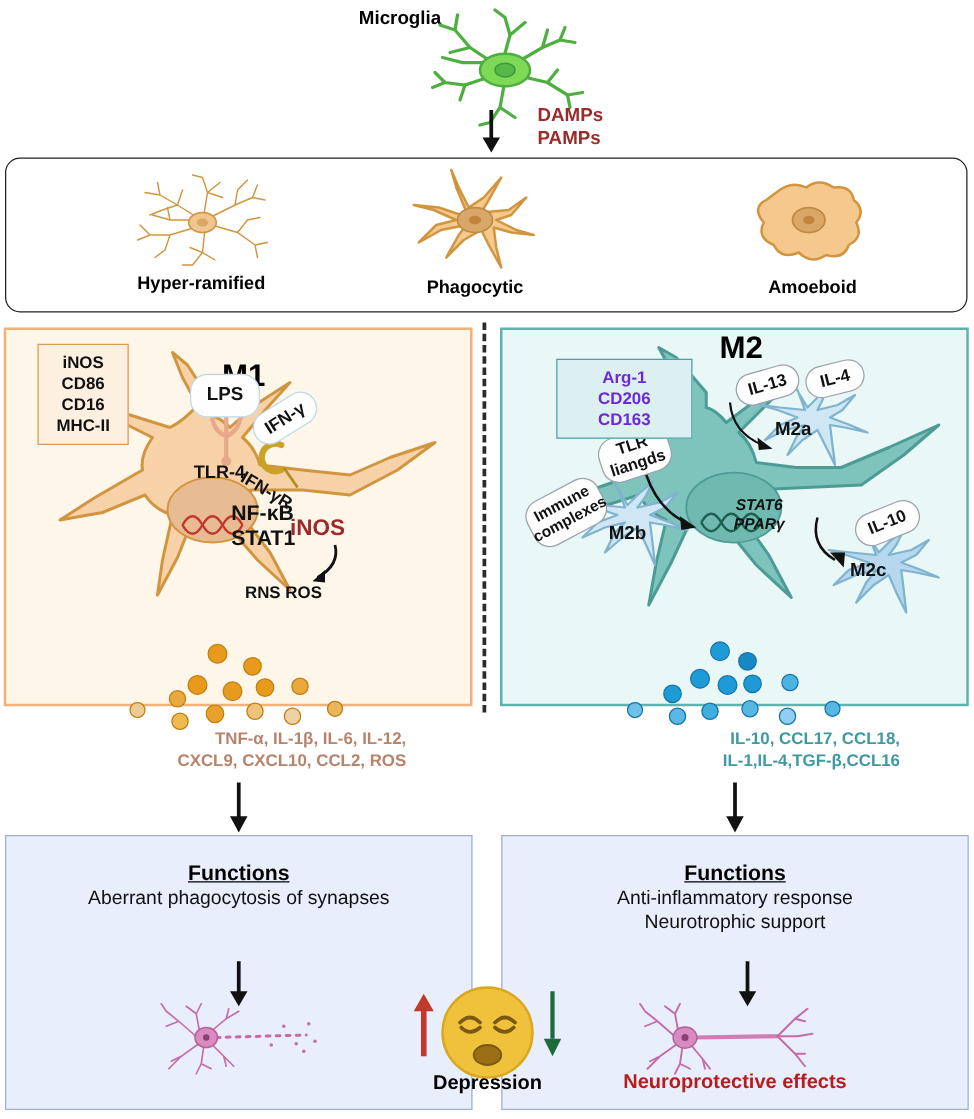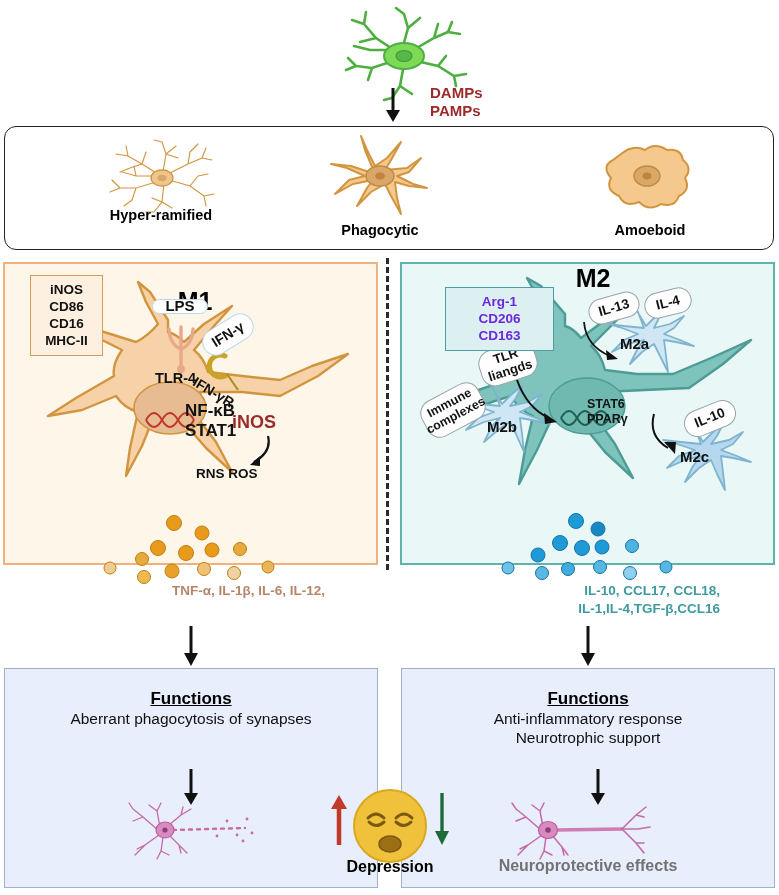--- a/index.html
+++ b/index.html
@@ -56,38 +56,38 @@
 
   
   .bubble{
     position:absolute;box-sizing:border-box;background:#fefefe;
     border-radius:14px;display:flex;align-items:center;justify-content:center;
     font-weight:bold;color:#111;text-align:center;line-height:1.1;
   }
   .bubble.blue{border:1.6px solid #bcd9ea;}
   .bubble.grey{border:1.5px solid #9aa3ab;}
 
-  #bub-lps{left:152px;top:299px;width:56px;height:15px;font-size:15px;}
+  #bub-lps{left:152px;top:299px;width:56px;height:35px;font-size:15px;}
   #bub-ifng{left:200px;top:321px;width:56px;height:27px;font-size:14px;transform:rotate(-32deg);}
   #bub-il13{left:588px;top:295px;width:52px;height:26px;font-size:13.5px;transform:rotate(-16deg);}
   #bub-il4{left:644px;top:290px;width:48px;height:26px;font-size:13.5px;transform:rotate(-14deg);}
   #bub-il10{left:683px;top:405px;width:54px;height:27px;font-size:13.5px;transform:rotate(-22deg);}
   #bub-tlr{left:479px;top:345px;width:58px;height:37px;font-size:13px;transform:rotate(-18deg);flex-direction:column;}
   #bub-immune{left:421px;top:390px;width:64px;height:40px;font-size:12.5px;transform:rotate(-28deg);flex-direction:column;}
 
   .inline-label{position:absolute;font-weight:bold;color:#111;}
   #lbl-tlr4{left:155px;top:370px;font-size:14.5px;}
   #lbl-ifngr{left:191px;top:384px;font-size:14px;transform:rotate(31deg);}
   #lbl-nfkb{left:185px;top:401px;font-size:17px;line-height:1.2;}
   #lbl-inos{left:232px;top:412px;font-size:18px;font-weight:bold;color:#9d2a2a;}
   #lbl-rnsros{left:196px;top:466px;font-size:13.5px;}
   #lbl-m2a{left:620px;top:335px;font-size:15px;}
   #lbl-m2b{left:487px;top:418px;font-size:15px;}
   #lbl-m2c{left:680px;top:448px;font-size:15px;}
-  #lbl-stat6{left:587px;top:397px;font-size:12.5px;line-height:1.2;text-align:left;}
+  #lbl-stat6{left:587px;top:397px;font-size:12.5px;line-height:1.2;text-align:center;font-style:italic;}
 
   
   .cytokines{
     position:absolute;font-size:13.5px;font-weight:bold;line-height:1.3;text-align:right;
   }
   #m1-cytokines{left:60px;top:582px;width:265px;color:#b5846a;}
   #m2-cytokines{left:455px;top:582px;width:265px;color:#3e9a9f;}
 
   
   .fn-box{
@@ -95,32 +95,33 @@
   }
   #m1-functions{left:4px;top:668px;width:374px;height:220px;}
   #m2-functions{left:401px;top:668px;width:374px;height:220px;}
   .fn-head{
     font-size:17px;font-weight:bold;text-decoration:underline;color:#000;
     text-align:center;margin-top:20px;
   }
   .fn-line{font-size:15.5px;color:#111;text-align:center;line-height:1.24;}
   .fn-effect{position:absolute;width:100%;text-align:center;font-size:16px;font-weight:bold;}
   #m1-effect{bottom:12px;color:#9d2020;}
-  #m2-effect{bottom:12px;color:#737373;}
+  #m2-effect{bottom:12px;color:#b91c1c;}
 
   
   #depression-label{
     left:318px;top:858px;width:144px;text-align:center;
     font-size:16px;font-weight:bold;color:#000;
   }
 </style>
 </head>
 <body>
 
 <div class="abs" id="microglia-title">
+  <div>Microglia</div>
 </div>
 
 <svg class="abs" style="left:330px;top:4px;" width="150" height="100" viewBox="0 0 150 100">
   <g stroke="#4caf3f" stroke-width="2.6" fill="none" stroke-linecap="round">
     <path d="M70,50 L46,34 L34,20 M46,34 L30,38 M34,20 L36,8 M34,20 L22,16"></path>
     <path d="M72,46 L78,24 L74,10 M78,24 L90,14 M74,10 L66,4"></path>
     <path d="M80,48 L104,34 L118,28 M104,34 L108,20 M118,28 L130,30 M118,28 L122,18"></path>
     <path d="M82,56 L108,62 L124,72 M108,62 L116,52 M124,72 L136,70 M124,72 L126,82"></path>
     <path d="M74,60 L70,82 L62,94 M70,82 L82,90 M62,94 L54,96"></path>
     <path d="M66,56 L42,64 L26,62 M42,64 L38,76 M26,62 L16,66 M26,62 L18,54"></path>
@@ -148,21 +149,21 @@
     <path d="M57,34 L60,16 L56,4 M60,16 L70,8 M56,4 L48,2 M60,16 L72,20"></path>
     <path d="M62,36 L82,26 L96,20 M82,26 L84,14 M96,20 L106,22 M96,20 L100,10 M84,14 L92,6"></path>
     <path d="M63,42 L84,48 L98,58 M84,48 L92,38 M98,58 L108,56 M98,58 L100,68 M92,38 L102,36"></path>
     <path d="M58,45 L56,64 L48,74 M56,64 L66,70 M48,74 L40,74 M56,64 L46,60"></path>
     <path d="M50,44 L30,50 L14,50 M30,50 L26,62 M14,50 L4,54 M14,50 L6,42 M26,62 L18,68"></path>
     <path d="M50,38 L30,38 L16,34 M30,38 L28,28"></path>
   </g>
   <ellipse cx="56" cy="40" rx="11" ry="8" fill="#f0c58f" stroke="#d2953f" stroke-width="1.3"></ellipse>
   <ellipse cx="56" cy="40" rx="4.5" ry="3.2" fill="#d9a768"></ellipse>
 </svg>
-<div class="abs state-label" style="left:51px;top:207px;text-align:center;">Hyper-ramified</div>
+<div class="abs state-label" style="left:51px;top:219px;text-align:center;">Hyper-ramified</div>
 
 <svg class="abs" style="left:325px;top:134px;" width="110" height="84" viewBox="0 0 110 84">
   <path d="M50,40 L40,16 L36,2 L42,16 L50,32 L62,24 L76,8 L66,26 L60,36
            L82,34 L96,24 L84,38 L72,42 L88,50 L102,54 L84,52 L70,48
            L72,64 L76,80 L66,62 L60,50 L46,58 L32,72 L42,54 L48,46
            L28,50 L10,60 L24,46 L40,42 L22,34 L6,30 L26,32 Z" fill="#f5c98d" stroke="#d2953f" stroke-width="2" stroke-linejoin="round"></path>
   <ellipse cx="55" cy="42" rx="14" ry="10" fill="#d9a768" stroke="#c08a45" stroke-width="1.4"></ellipse>
   <ellipse cx="55" cy="42" rx="5" ry="3.5" fill="#c2833c"></ellipse>
 </svg>
 <div class="abs state-label" style="left:270px;top:222px;">Phagocytic</div>
@@ -346,20 +347,21 @@
     <circle cx="52" cy="68" r="6.5" fill="#5ab9e4"></circle>
     <circle cx="110" cy="62" r="6.5" fill="#56b7e3"></circle>
     <circle cx="18" cy="63" r="6" fill="#6cc2e8"></circle>
     <circle cx="140" cy="68" r="6.5" fill="#8ed0ed"></circle>
     <circle cx="176" cy="62" r="6" fill="#56b7e3"></circle>
   </g>
 </svg>
 
 <div class="cytokines" id="m1-cytokines">
   <div>TNF-α, IL-1β, IL-6, IL-12,</div>
+  <div>CXCL9, CXCL10,  CCL2, ROS</div>
 </div>
 <div class="cytokines" id="m2-cytokines">
   <div>IL-10, CCL17, CCL18,</div>
   <div>IL-1,IL-4,TGF-β,CCL16</div>
 </div>
 
 <svg class="abs" style="left:176px;top:626px;" width="30" height="42" viewBox="0 0 30 42">
   <line x1="15" y1="0" x2="15" y2="28" stroke="#111" stroke-width="3"></line>
   <polygon points="15,40 8,27 22,27" fill="#111"></polygon>
 </svg>

